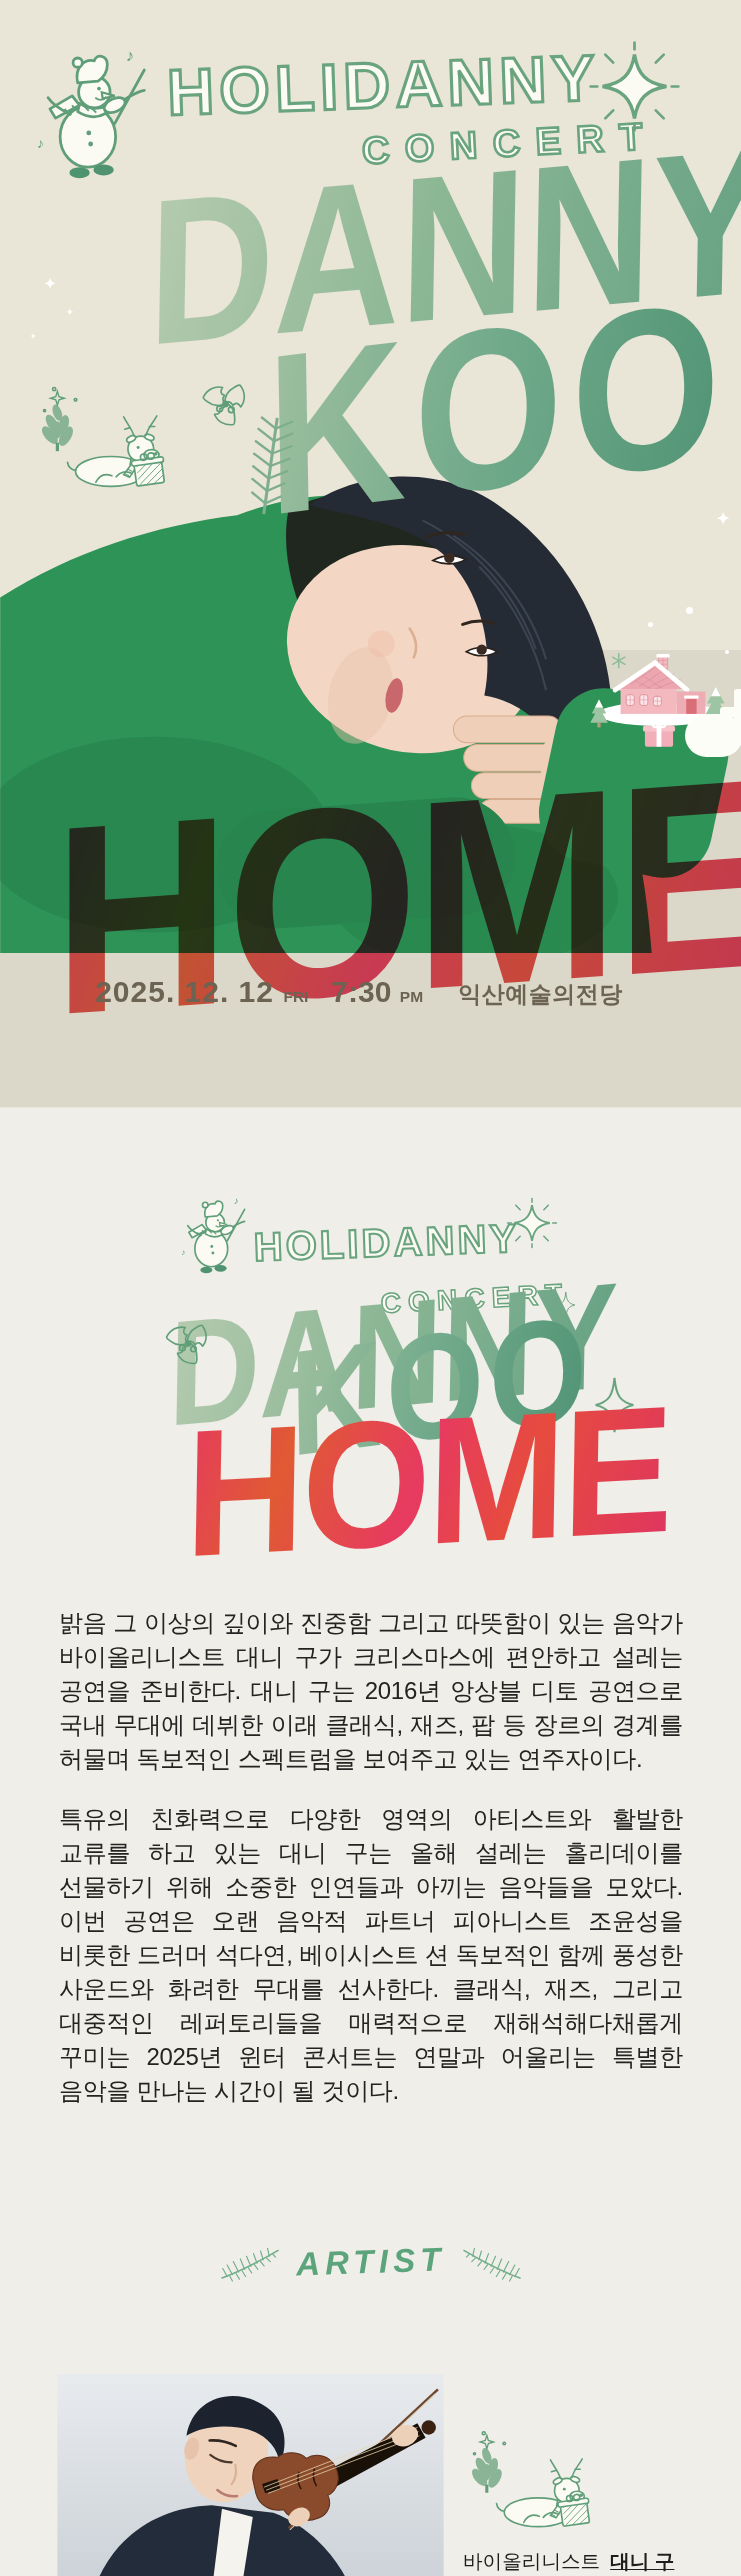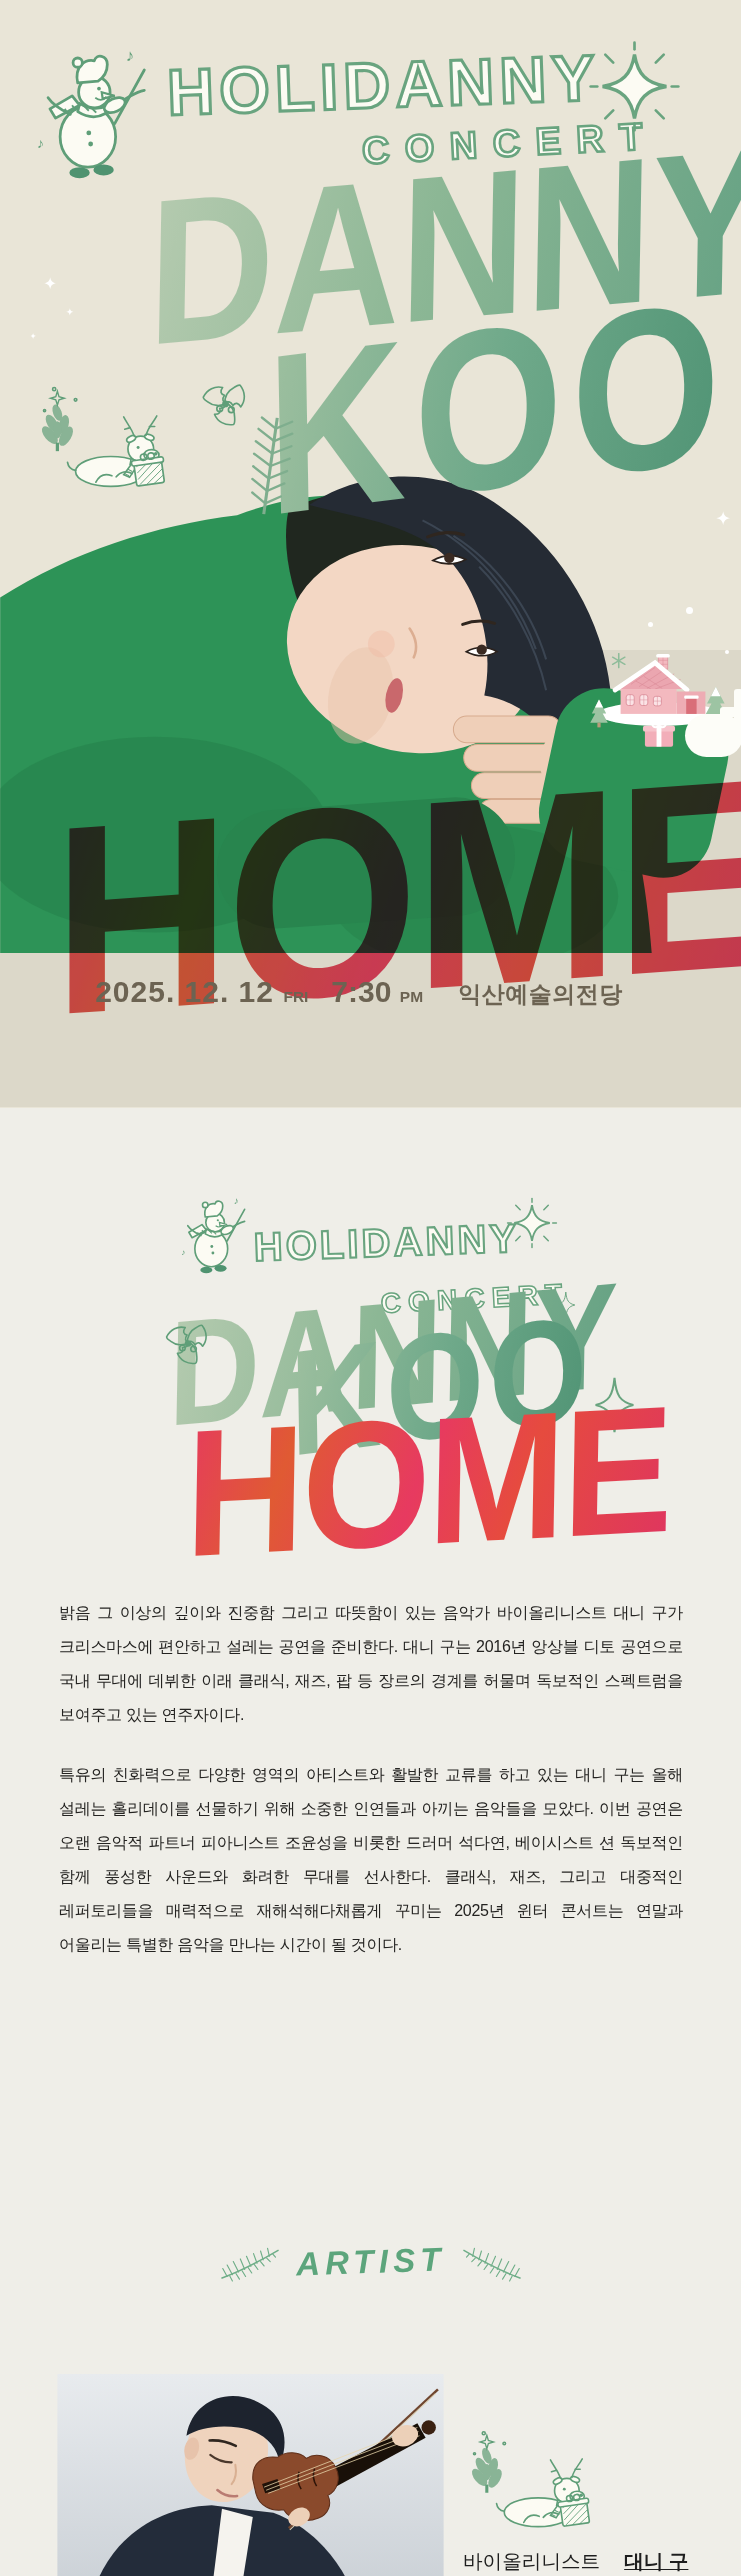--- a/index.html
+++ b/index.html
@@ -30,29 +30,29 @@
   .white-bar{position:absolute;background:#fdfdf8;border-radius:3.1px;}
   .white-blob{position:absolute;background:#fdfdf8;border-radius:25px;}
   
   .t-holidanny2{font-size:40px;letter-spacing:3.1px;-webkit-text-stroke:2.1px #69a47f;transform:rotate(-2deg);transform-origin:left top;}
   .t-concert2{font-size:28px;letter-spacing:7.2px;-webkit-text-stroke:1.5px #69a47f;transform:rotate(-3deg);transform-origin:left top;}
   .t-danny2{font-size:149px;transform:rotate(-5deg) skewX(-6deg) scaleX(.85);}
   .t-koo2{font-size:149px;letter-spacing:6.2px;transform:rotate(-7deg) skewX(-6deg) scaleX(.85);}
   .t-home2{font-size:180px;letter-spacing:-3.1px;transform:rotate(-3deg) skewX(-4deg) scaleX(.92);}
   
   .about-wrap{position:absolute;left:59px;top:1590px;width:624px;color:#242321;}
-  .about-wrap p{margin:6px 0 26px 0;font-size:16px;line-height:34px;text-align:justify;word-break:keep-all;letter-spacing:-0.3px;}
+  .about-wrap p{margin:16px 0 26px 0;font-size:24px;line-height:34px;text-align:justify;word-break:keep-all;letter-spacing:-0.3px;}
   
   .section-heading{position:absolute;left:0;width:742px;display:flex;justify-content:center;align-items:center;gap:15.5px;}
   .heading-text{font-size:33px;font-weight:700;font-style:italic;letter-spacing:5.2px;color:#5ca57c;transform:rotate(-2deg);white-space:nowrap;}
   .fern-r{transform:scaleX(-1);}
   
   .photo{display:block;}
   .cap-ko{font-size:19.6px;color:#1e1e1e;white-space:nowrap;}
-  .cap-ko .role{font-weight:400;margin-right:24px;}
+  .cap-ko .role{font-weight:400;margin-right:10px;}
   .cap-ko .name{font-weight:700;text-decoration:underline;}
 </style>
 </head>
 <body>
 
 <svg width="0" height="0" style="position:absolute" aria-hidden="true">
   <defs>
     <symbol id="sym-snowman" viewBox="0 0 120 150">
       <g fill="#fcfbf3" stroke="#5f9e78" stroke-width="3" stroke-linecap="round" stroke-linejoin="round">
         <ellipse cx="55" cy="100" rx="30" ry="33"></ellipse>

